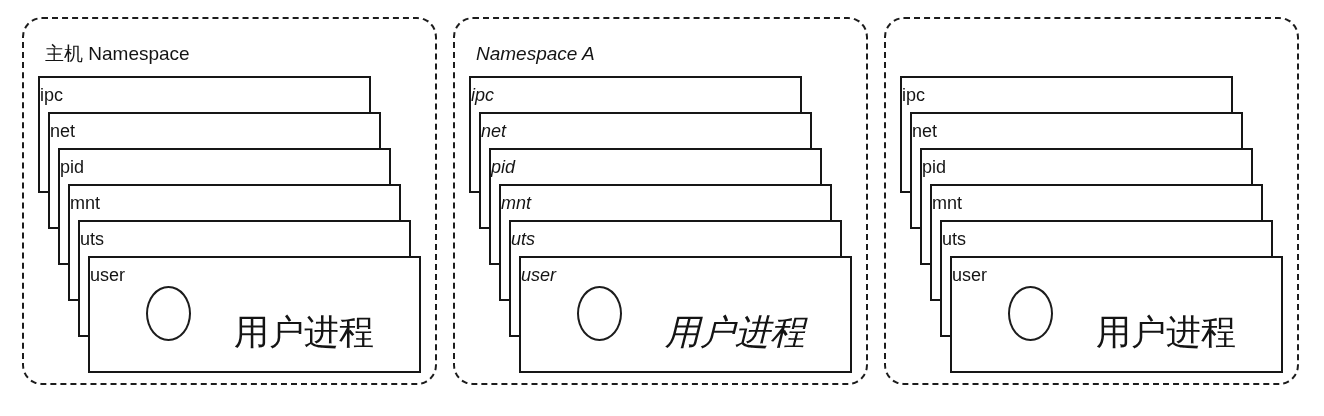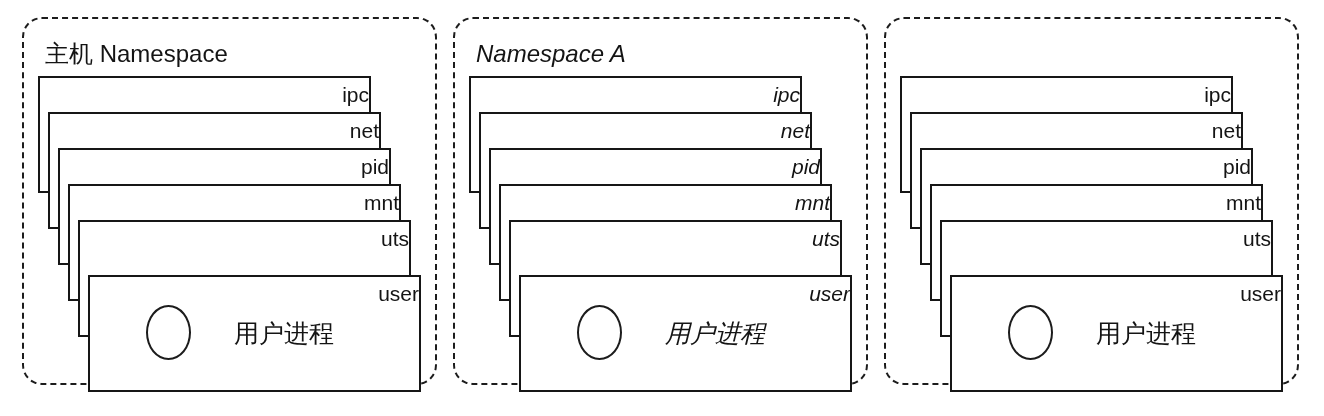--- a/index.html
+++ b/index.html
@@ -22,57 +22,57 @@
     border: 2px dashed #1c1c1c;
     border-radius: 20px;
     background: #ffffff;
   }
   .panel.p0 { left: 22px; }
   .panel.p1 { left: 453px; font-style: italic; }
   .panel.p2 { left: 884px; }
   .panel-title {
     position: absolute;
     left: 21px; top: 21px;
-    font-size: 24px;
+    font-size: 19px;
     line-height: 28px;
     color: #141414;
     white-space: nowrap;
   }
   .layer {
     position: absolute;
     width: 333px; height: 117px;
     background: #ffffff;
     border: 2px solid #161616;
   }
   .layer.l0 { left: 14px; top: 57px; }
   .layer.l1 { left: 24px; top: 93px; }
   .layer.l2 { left: 34px; top: 129px; }
   .layer.l3 { left: 44px; top: 165px; }
   .layer.l4 { left: 54px; top: 201px; }
-  .layer.l5 { left: 64px; top: 237px; margin-top: 19px; }
+  .layer.l5 { left: 64px; top: 237px; }
   .layer-label {
     display: block;
-    text-align: right;
-    font-size: 21px;
+    text-align: left;
+    font-size: 18px;
     line-height: 24px;
     padding-top: 5px;
     color: #141414;
   }
   .process-circle {
     position: absolute;
     left: 56px; top: 28px;
     width: 45px; height: 55px;
     border: 2px solid #1c1c1c;
     border-radius: 50%;
     background: #ffffff;
   }
   .process-label {
     position: absolute;
-    left: 144px; top: 40px;
-    font-size: 25px;
+    left: 144px; top: 58px;
+    font-size: 35px;
     line-height: 32px;
     color: #141414;
     white-space: nowrap;
   }
 </style>
 </head>
 <body>
 
 <div class="canvas">
 

